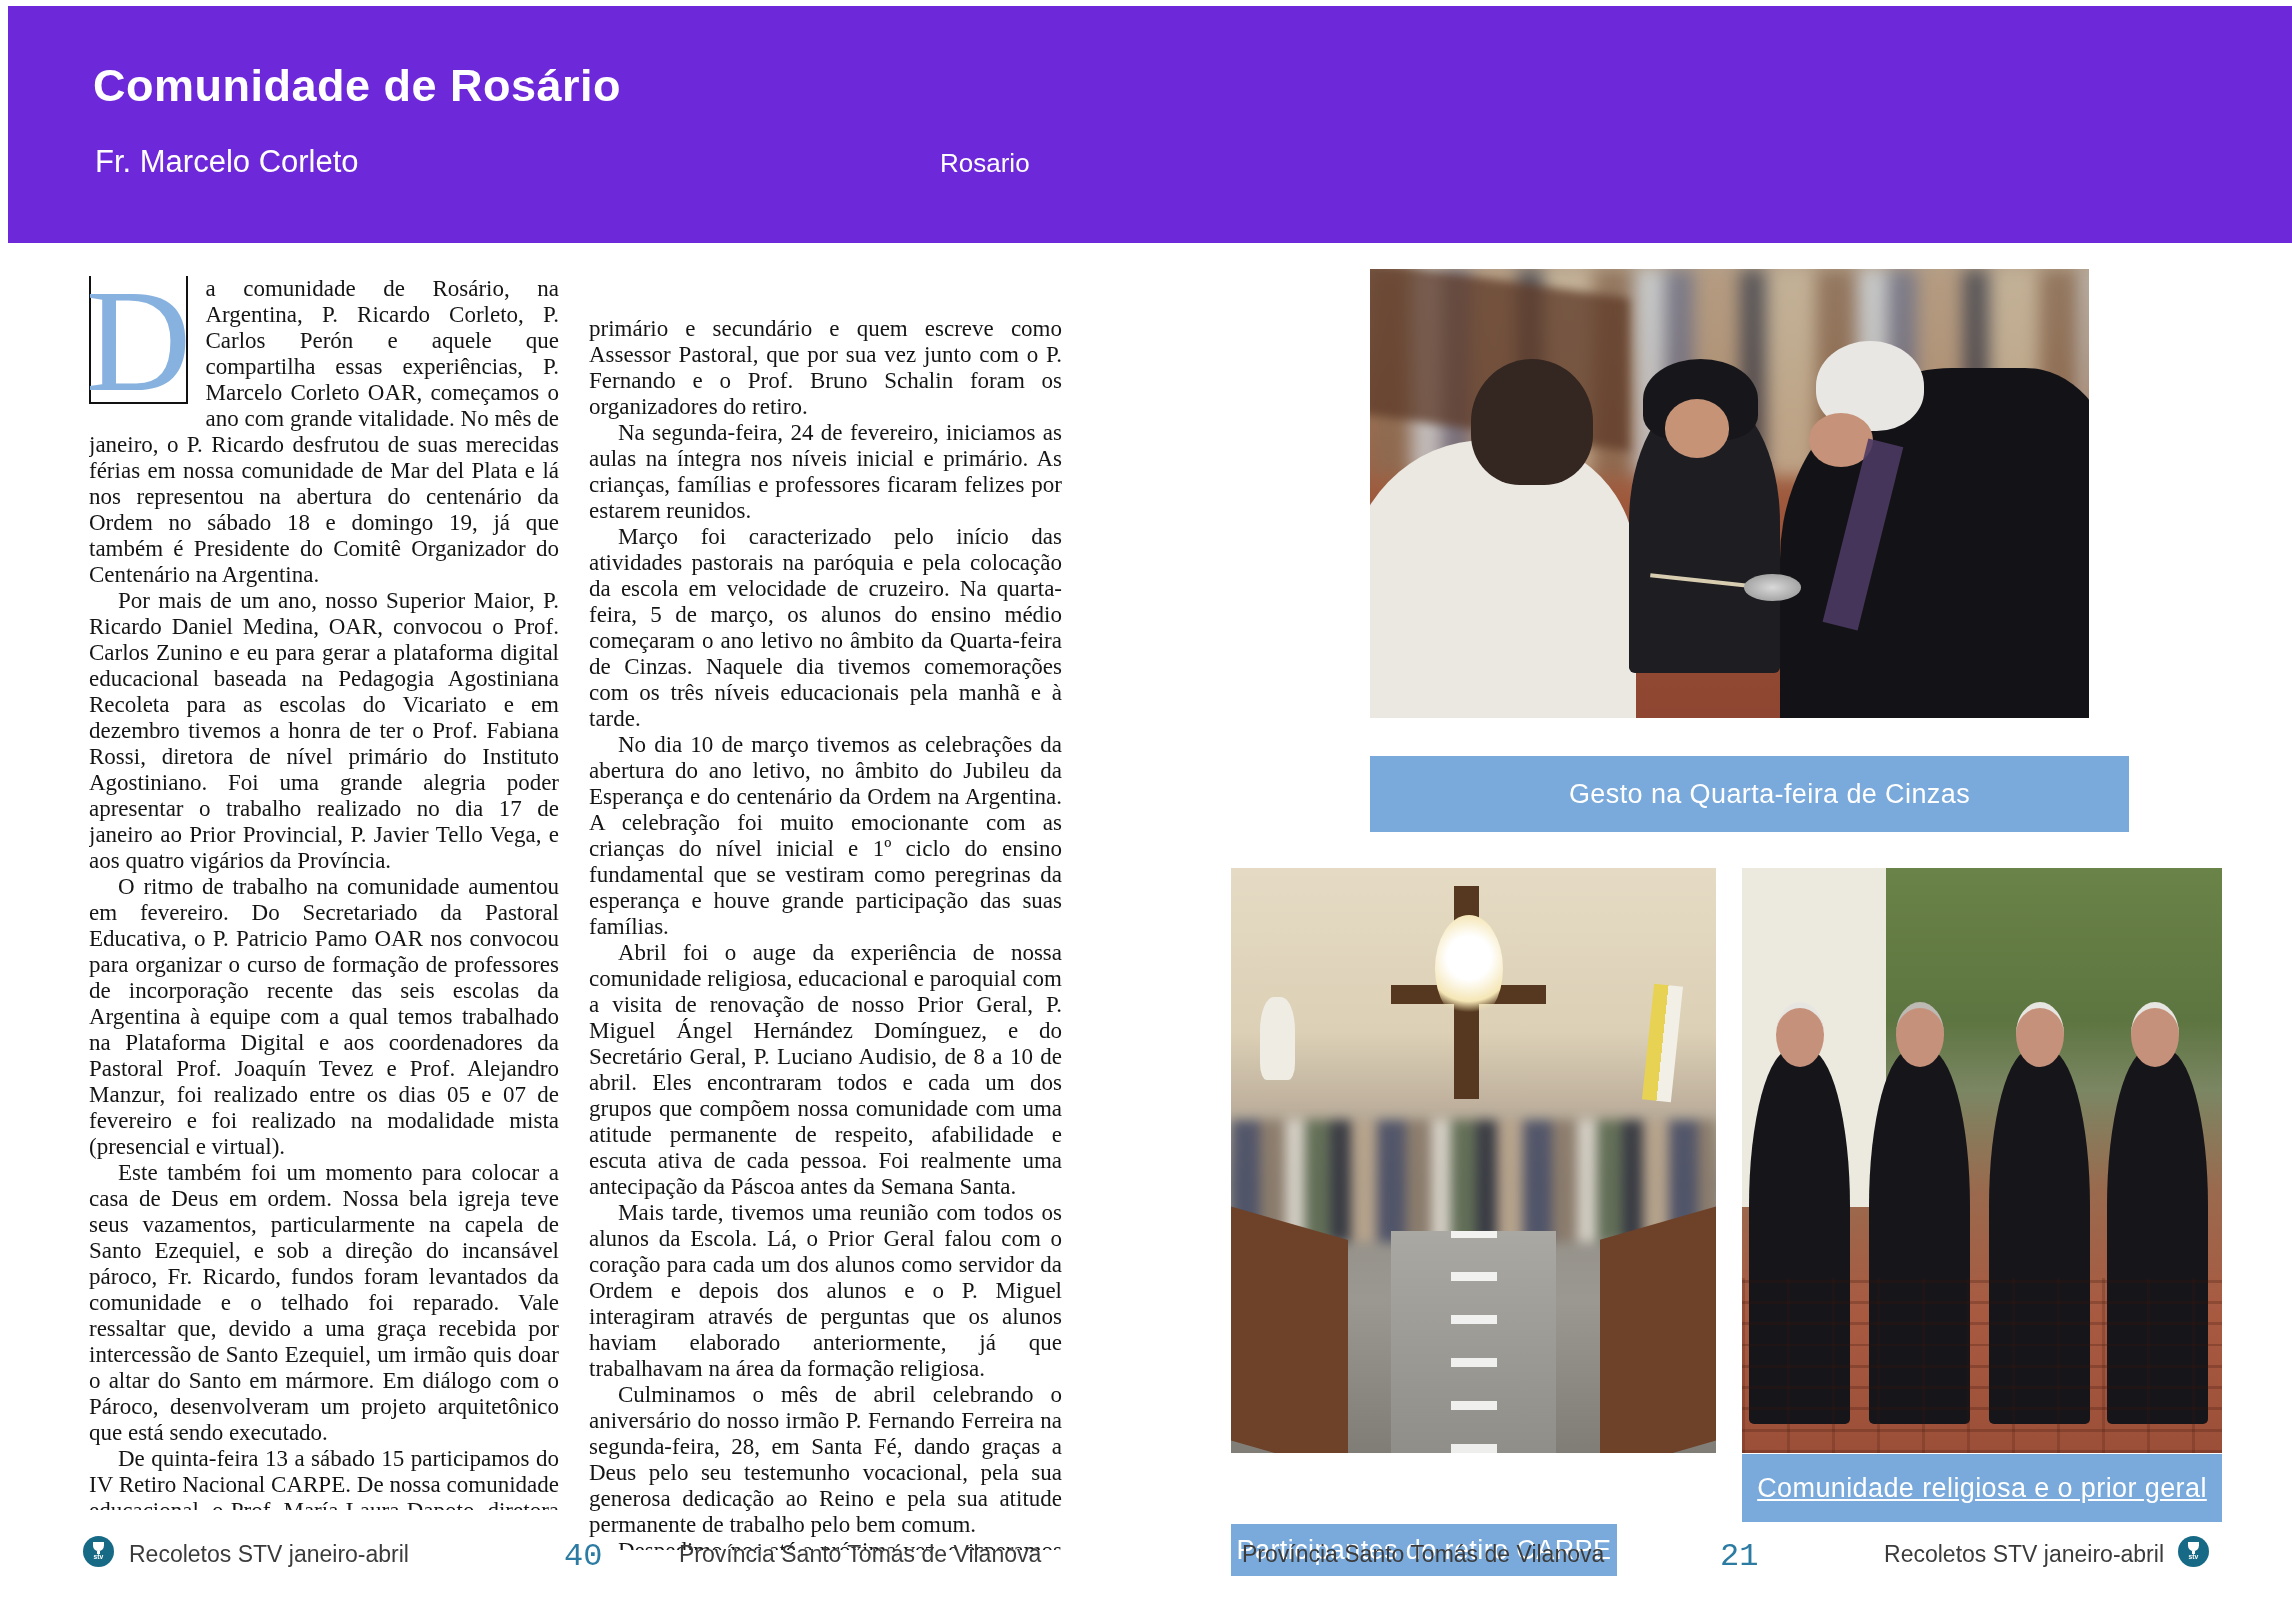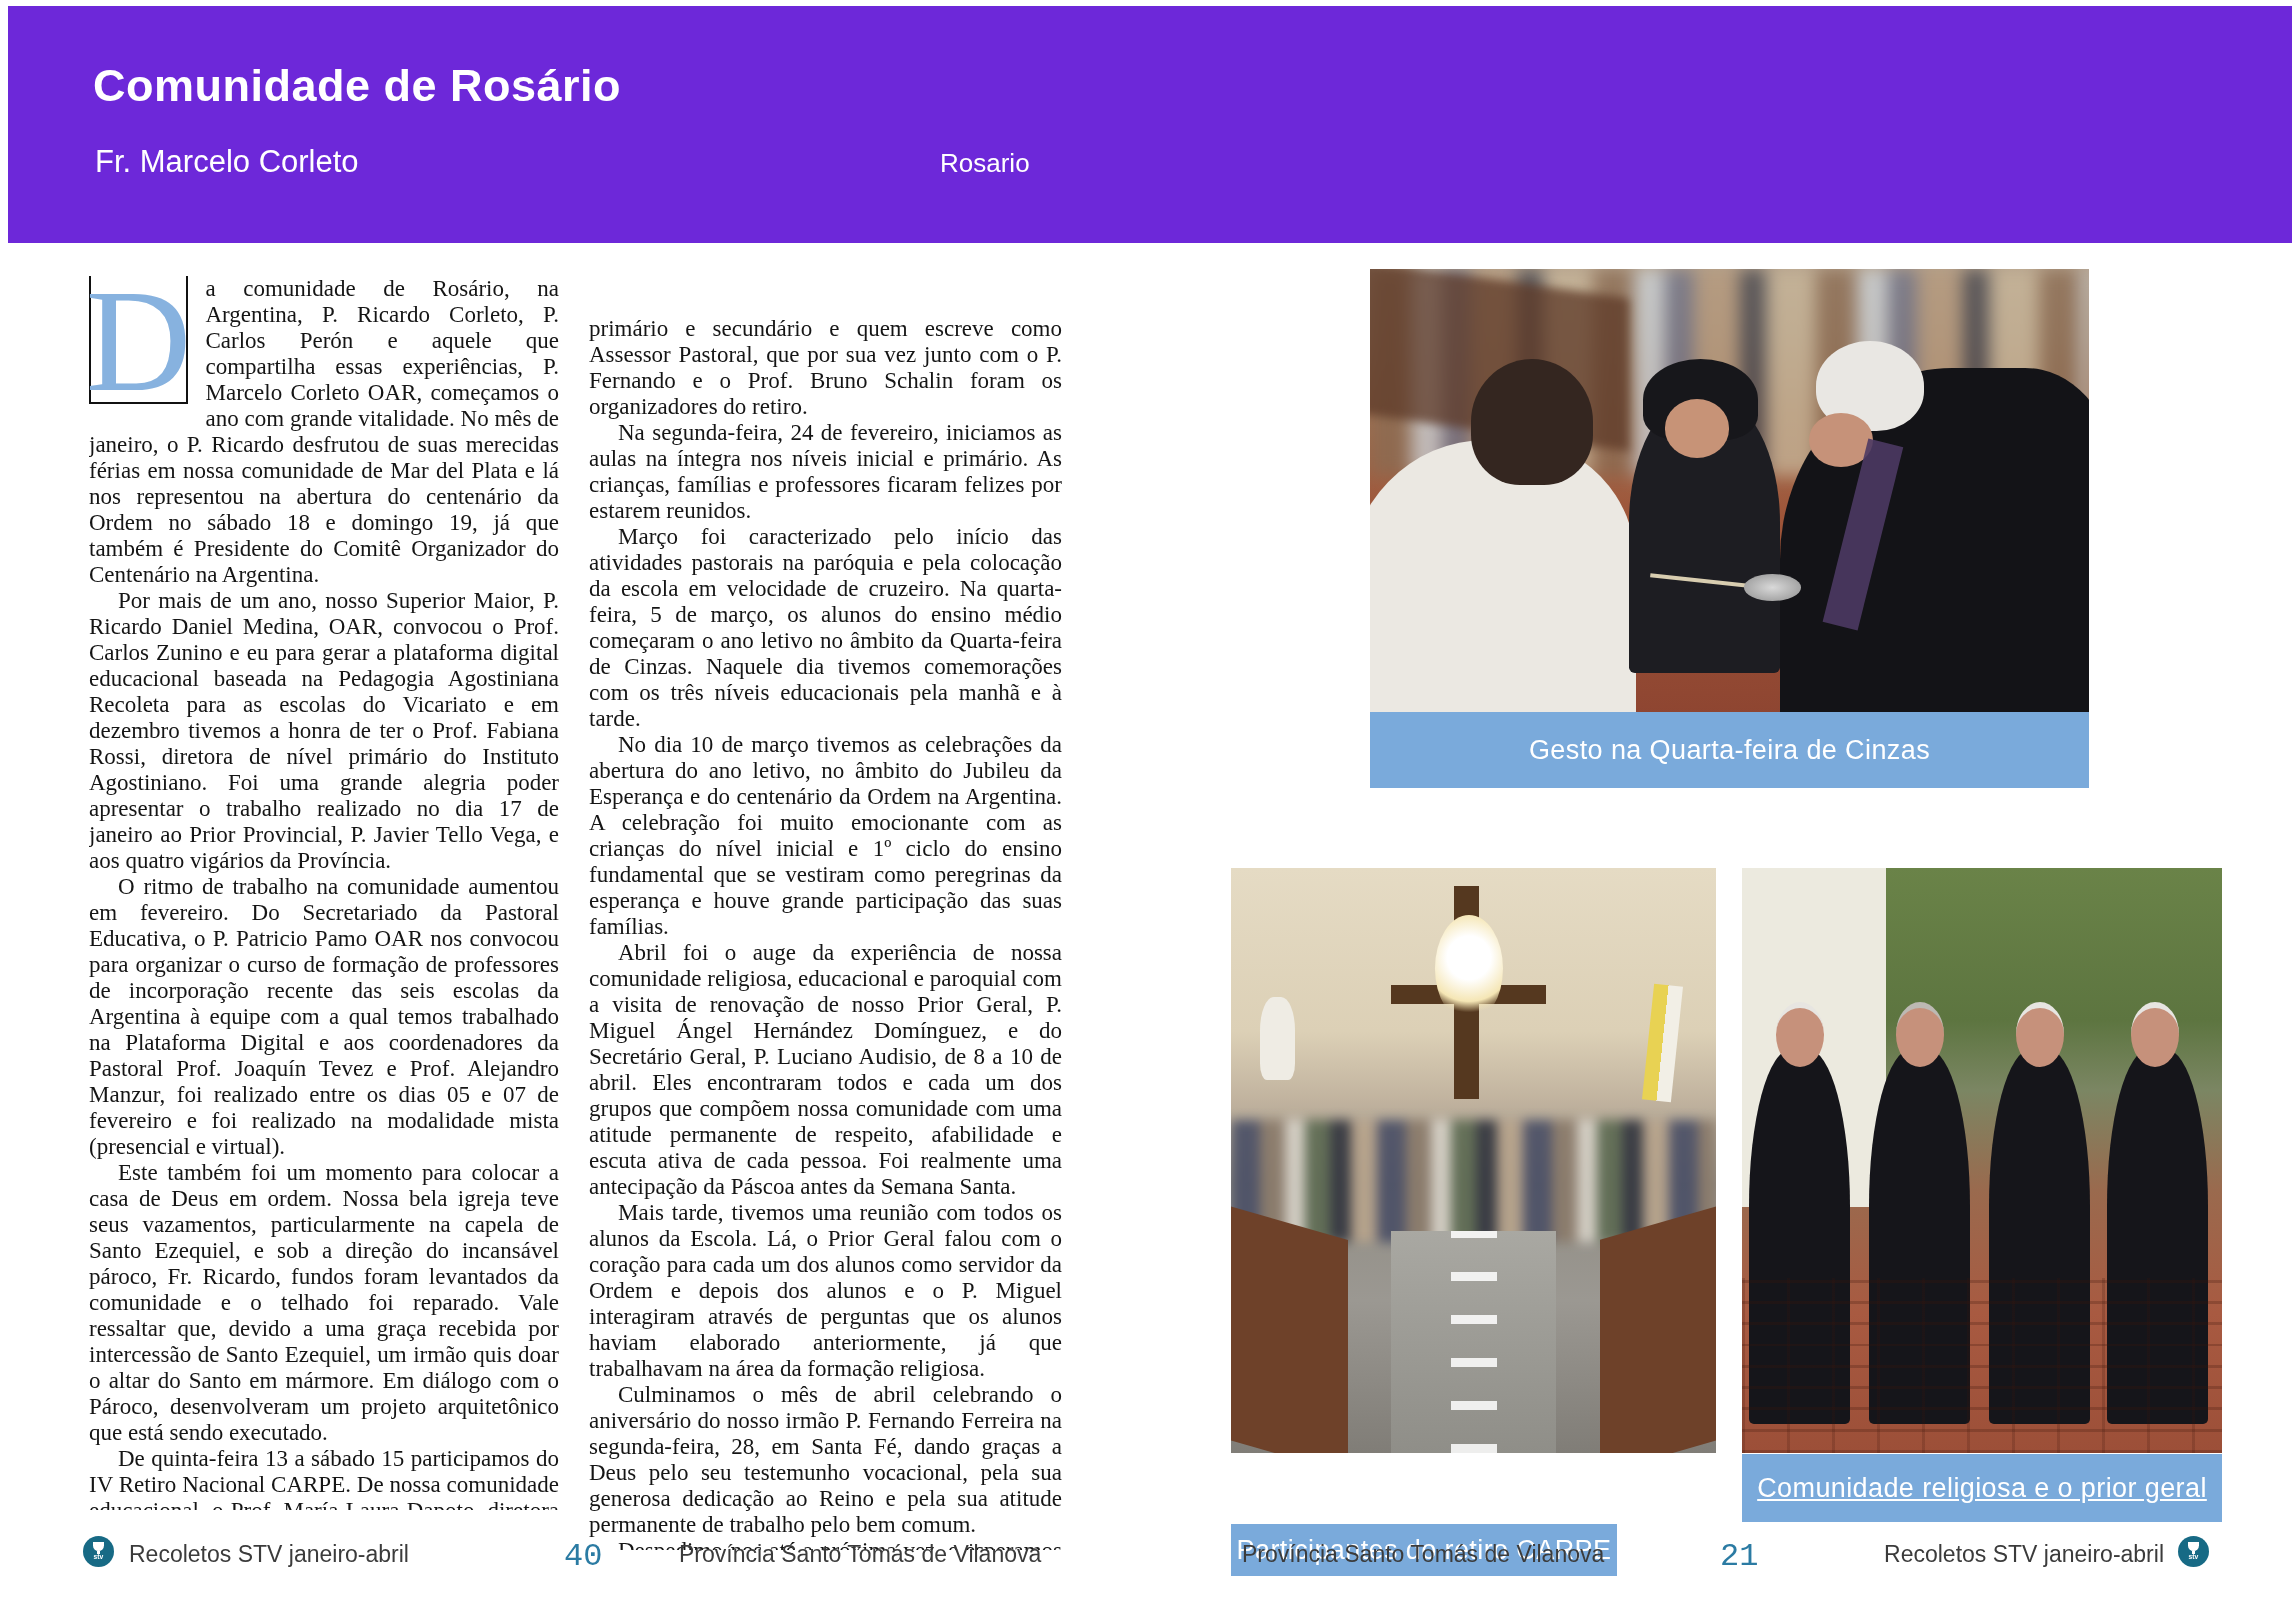--- a/index.html
+++ b/index.html
@@ -143,21 +143,21 @@
     <div class="shape p1-priest"></div>
     <div class="shape p1-priest-hair"></div>
     <div class="shape p1-priest-face"></div>
     <div class="shape p1-stole"></div>
     <div class="shape p1-child"></div>
     <div class="shape p1-child-hood"></div>
     <div class="shape p1-child-face"></div>
     <div class="shape p1-rope"></div>
     <div class="shape p1-dish"></div>
   </figure>
-  <div class="cap cap1" style="left:1370px;top:712px;width:719px;">Gesto na Quarta-feira de Cinzas</div>
+  <div class="cap cap1" style="left:1370px;top:756px;width:719px;padding-left:40px;">Gesto na Quarta-feira de Cinzas</div>
 
   <figure class="photo photo2">
     <div class="shape p2-cross-v"></div>
     <div class="shape p2-cross-h"></div>
     <div class="shape p2-christ"></div>
     <div class="shape p2-statue"></div>
     <div class="shape p2-flag"></div>
     <div class="shape p2-crowd"></div>
     <div class="shape p2-pew-l"></div>
     <div class="shape p2-pew-r"></div>

